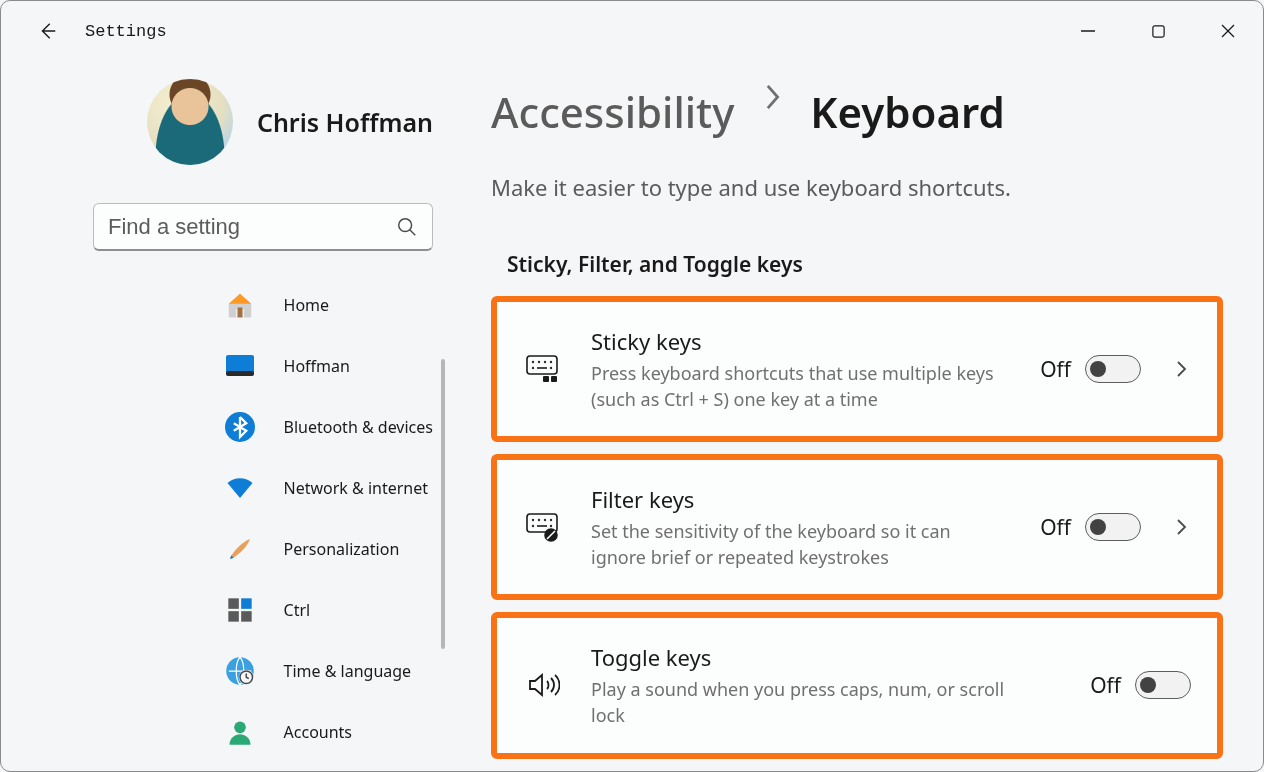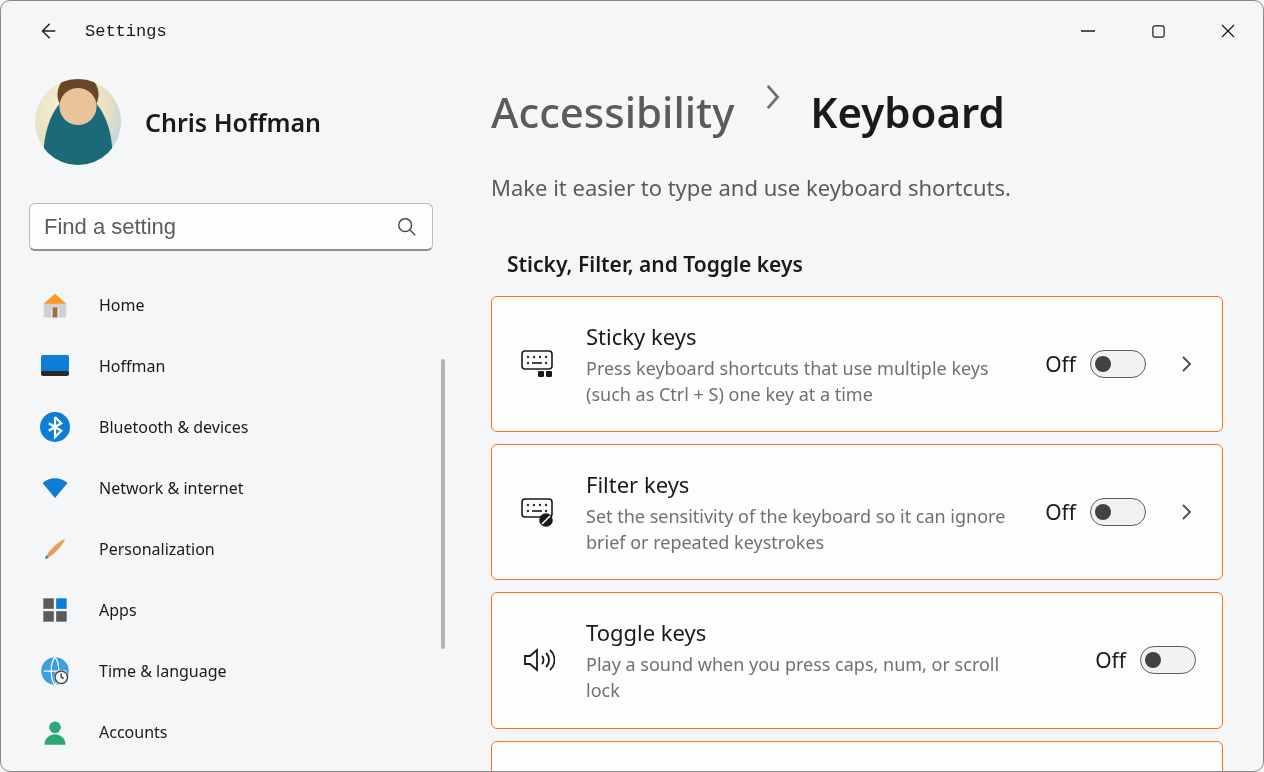--- a/index.html
+++ b/index.html
@@ -41,20 +41,21 @@
   .layout {
     display:flex;
     height: calc(100% - 60px);
   }
   .sidebar {
     width: 460px;
     padding: 18px 28px 0 28px;
     display:flex;
     flex-direction:column;
     position:relative;
+    align-items:flex-end;
   }
   .content {
     flex:1;
     padding: 14px 40px 0 30px;
     position:relative;
     overflow:hidden;
   }
 
   
   .sidebar-scroll,
@@ -150,21 +151,21 @@
     margin-top: 48px;
     font-size:21px;
     font-weight:600;
     margin-left:16px;
   }
 
   
   .cards { margin-top: 18px; display:flex; flex-direction:column; gap:12px; }
   .card {
     background:#fcfdfd;
-    border:1px solid #f97316;
+    border:6px solid #f97316;
     border-radius:6px;
     padding: 24px 26px 24px 28px;
     display:flex;
     align-items:center;
     gap: 30px;
   }
   .card-icon { width:36px; display:flex; justify-content:center; color:#1a1a1a; flex-shrink:0; }
   .card-text { flex:1; }
   .card-title { font-size:22px; }
   .card-desc { font-size:18px; color:#707070; margin-top:4px; line-height:1.45; max-width: 450px; }
@@ -284,21 +285,21 @@
       </div>
       <div class="nav-item">
         <span class="nav-icon">
           <svg width="28" height="28" viewBox="0 0 24 24">
               <rect x="2" y="2" width="9" height="9" fill="#5a5a5a"></rect>
               <rect x="13" y="2" width="9" height="9" fill="#0d7dd6"></rect>
               <rect x="2" y="13" width="9" height="9" fill="#5a5a5a"></rect>
               <rect x="13" y="13" width="9" height="9" fill="#5a5a5a"></rect>
             </svg>
         </span>
-        <span>Apps</span>
+        <span>Ctrl</span>
       </div>
       <div class="nav-item">
         <span class="nav-icon">
           <svg width="30" height="30" viewBox="0 0 24 24">
               <circle cx="12" cy="12" r="11" fill="#3aa0e0"></circle>
               <path d="M3 12h18M12 1c4 4 4 18 0 22M12 1c-4 4-4 18 0 22" stroke="#fff" stroke-width="1" fill="none"></path>
               <circle cx="17" cy="17" r="6" fill="#f4f6f8"></circle>
               <circle cx="17" cy="17" r="5" fill="none" stroke="#4a4a4a" stroke-width="1.2"></circle>
               <path d="M17 14v3l2 1" stroke="#4a4a4a" stroke-width="1.2" fill="none"></path>
             </svg>

